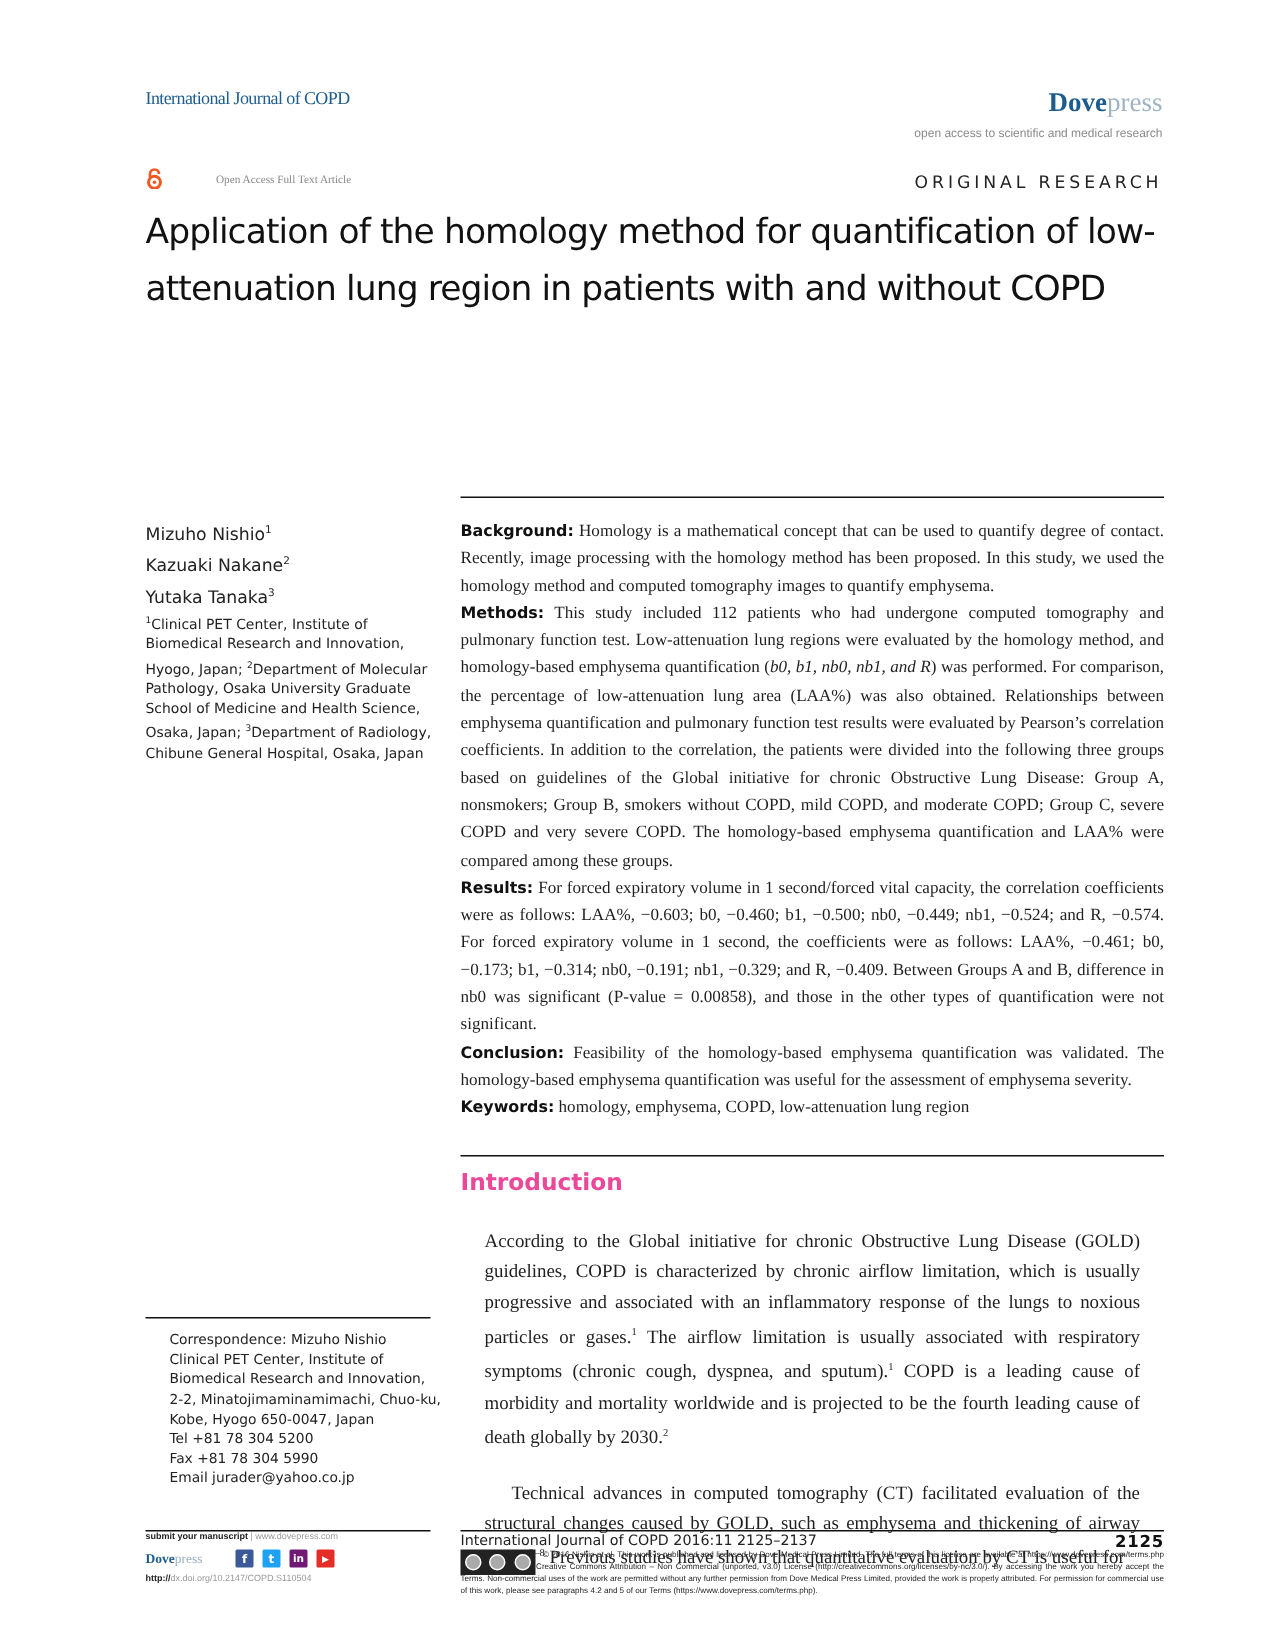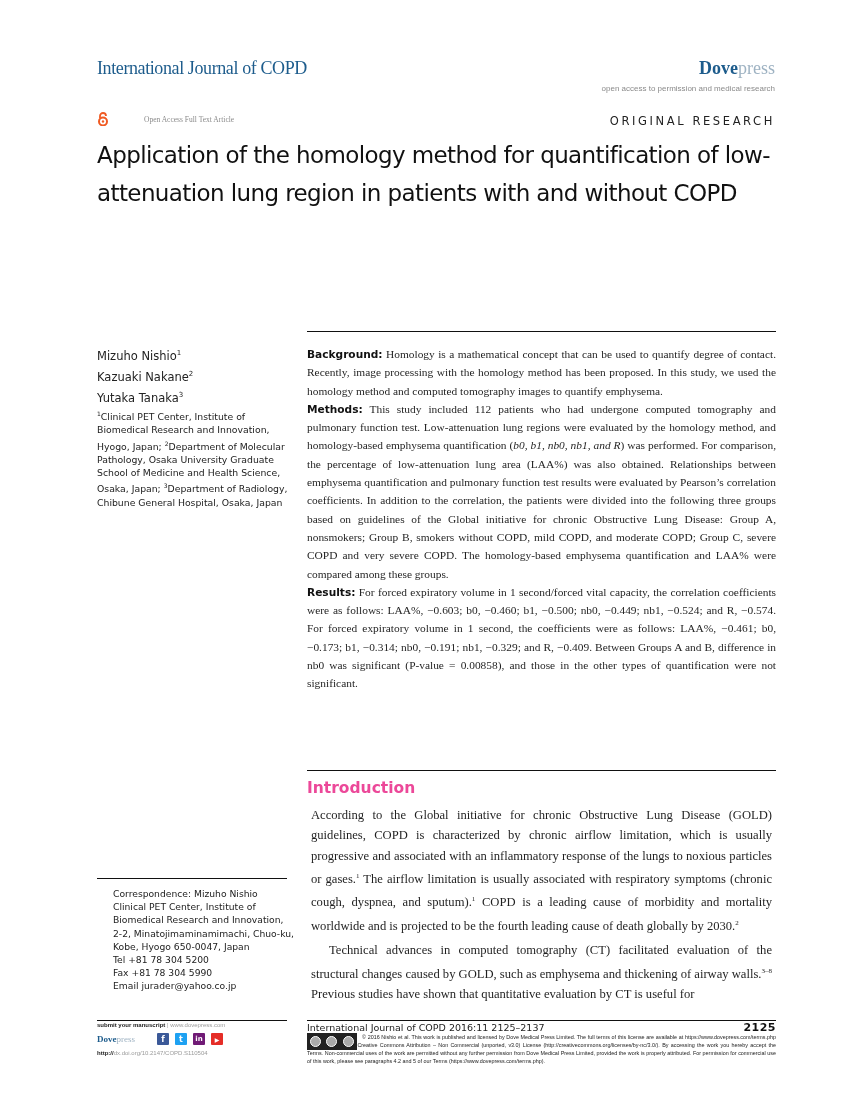--- a/index.html
+++ b/index.html
@@ -1,19 +1,19 @@
 <!DOCTYPE html>
 <html><head>
 <meta charset="utf-8">
 <style>
   html, body { margin:0; padding:0; background:#ffffff; }
   body { width:850px; height:1100px; position:relative; overflow:hidden; color:#1a1a1a; }
   .abs { position:absolute; }
 
-  #journal-title { left:97px; top:58px; font-family:"Liberation Serif", serif; font-size:18px; color:#1d5c8c; letter-spacing:-0.4px; }
+  #journal-title { left:97px; top:58px; font-family:"Liberation Serif", serif; font-size:12px; color:#1d5c8c; letter-spacing:-0.4px; }
   #brand { right:75px; top:58px; font-family:"Liberation Serif", serif; font-size:18px; color:#1d5c8c; font-weight:bold; }
   #brand .light { font-weight:normal; color:#9fb3c3; }
   #tagline { right:75px; top:84px; font-family:"Liberation Sans", sans-serif; font-size:8px; color:#8a8a8a; }
 
   #oa { left:97px; top:112px; display:flex; align-items:center; gap:6px; }
   #oa-icon { width:12px; height:14px; }
   #oa-label { font-family:Liberation Serif, serif; font-size:7.5px; color:#8a8a8a;margin-left:29px; }
   #article-type { right:75px; top:114px; font-family:"DejaVu Sans", sans-serif; font-size:11.5px; letter-spacing:2.6px; color:#222; }
 
   #title { left:97px; top:136px; width:680px; font-family:"DejaVu Sans", sans-serif; font-size:23px; line-height:38px; color:#111; letter-spacing:-0.6px; }
@@ -30,21 +30,21 @@
   
   #abs-rule { left:307px; top:331px; width:469px; height:1px; background:#111; }
   #abstract { left:307px; top:345px; width:469px; font-family:"Liberation Serif", serif; font-size:11.4px; line-height:18.3px; text-align:justify; color:#1f1f1f; }
   #abstract .lbl { font-family:"DejaVu Sans", sans-serif; font-weight:bold; font-size:10.6px; color:#111; }
   #abstract p { margin:0; }
   #abstract i { font-style:italic; }
 
   #intro-rule { left:307px; top:770px; width:469px; height:1px; background:#111; }
   #intro-heading { left:307px; top:779px; font-family:"DejaVu Sans", sans-serif; font-weight:bold; font-size:15.5px; color:#ec4899; }
   #intro { left:307px; top:801px; width:469px; font-family:"Liberation Serif", serif; font-size:12.6px; line-height:20.3px; text-align:justify; color:#1f1f1f; }
-  #intro p { margin:4px; }
+  #intro p { margin:16px; }
   #intro p.indent { text-indent:18px; }
   #intro sup { font-size:7px; }
 
   
   #foot-left-rule { left:97px; top:1020px; width:190px; height:1px; background:#111; }
   #submit { left:97px; top:1022px; font-family:"Liberation Sans", sans-serif; font-size:6px; color:#222; }
   #submit .b { font-weight:bold; }
   #submit .g { color:#9a9a9a; }
   #foot-brand { left:97px; top:1034px; font-family:"Liberation Serif", serif; font-size:9px; color:#1d5c8c; font-weight:bold; }
   #foot-brand .light { font-weight:normal; color:#9fb3c3; }
@@ -58,21 +58,21 @@
   #page-num { right:74px; top:1021px; font-family:"DejaVu Sans", sans-serif; font-size:11px; font-weight:bold; color:#111; letter-spacing:0.5px; }
   #cc-badge { left:307px; top:1033px; width:50px; height:17px; background:#222; display:flex; align-items:center; justify-content:space-around; }
   .cc-dot { width:11px; height:11px; border-radius:50%; border:1.5px solid #fff; box-sizing:border-box; background:#aaa; }
   #license { left:307px; top:1033px; width:469px; font-family:"Liberation Sans", sans-serif; font-size:5.4px; line-height:8px; color:#222; text-indent:55px; text-align:justify; }
 </style>
 </head>
 <body>
 
 <div id="journal-title" class="abs">International Journal of COPD</div>
 <div id="brand" class="abs"><span>Dove</span><span class="light">press</span></div>
-<div id="tagline" class="abs">open access to permission and medical research</div>
+<div id="tagline" class="abs">open access to scientific and medical research</div>
 
 <div id="oa" class="abs">
   <svg id="oa-icon" viewBox="0 0 12 14">
     <path d="M3 6 V4 a3 3 0 0 1 6 0" fill="none" stroke="#f05a22" stroke-width="1.8"></path>
     <circle cx="6" cy="9.5" r="4" fill="none" stroke="#f05a22" stroke-width="2"></circle>
     <circle cx="6" cy="9.5" r="1.2" fill="#f05a22"></circle>
   </svg>
   <span id="oa-label">Open Access Full Text Article</span>
 </div>
 <div id="article-type" class="abs">ORIGINAL RESEARCH</div>
@@ -97,20 +97,22 @@
   <div>Tel +81 78 304 5200</div>
   <div>Fax +81 78 304 5990</div>
   <div>Email jurader@yahoo.co.jp</div>
 </div>
 
 <div id="abs-rule" class="abs"></div>
 <div id="abstract" class="abs">
   <p><span class="lbl">Background:</span><span> Homology is a mathematical concept that can be used to quantify degree of contact. Recently, image processing with the homology method has been proposed. In this study, we used the homology method and computed tomography images to quantify emphysema.</span></p>
   <p><span class="lbl">Methods:</span><span> This study included 112 patients who had undergone computed tomography and pulmonary function test. Low-attenuation lung regions were evaluated by the homology method, and homology-based emphysema quantification (</span><i>b0, b1, nb0, nb1, and R</i><span>) was performed. For comparison, the percentage of low-attenuation lung area (LAA%) was also obtained. Relationships between emphysema quantification and pulmonary function test results were evaluated by Pearson’s correlation coefficients. In addition to the correlation, the patients were divided into the following three groups based on guidelines of the Global initiative for chronic Obstructive Lung Disease: Group A, nonsmokers; Group B, smokers without COPD, mild COPD, and moderate COPD; Group C, severe COPD and very severe COPD. The homology-based emphysema quantification and LAA% were compared among these groups.</span></p>
   <p><span class="lbl">Results:</span><span> For forced expiratory volume in 1 second/forced vital capacity, the correlation coefficients were as follows: LAA%, −0.603; b0, −0.460; b1, −0.500; nb0, −0.449; nb1, −0.524; and R, −0.574. For forced expiratory volume in 1 second, the coefficients were as follows: LAA%, −0.461; b0, −0.173; b1, −0.314; nb0, −0.191; nb1, −0.329; and R, −0.409. Between Groups A and B, difference in nb0 was significant (P-value = 0.00858), and those in the other types of quantification were not significant.</span></p>
+  <p><span class="lbl">Conclusion:</span><span> Feasibility of the homology-based emphysema quantification was validated. The homology-based emphysema quantification was useful for the assessment of emphysema severity.</span></p>
+  <p><span class="lbl">Keywords:</span><span> homology, emphysema, COPD, low-attenuation lung region</span></p>
 </div>
 
 <div id="intro-rule" class="abs"></div>
 <div id="intro-heading" class="abs">Introduction</div>
 <div id="intro" class="abs">
   <p><span>According to the Global initiative for chronic Obstructive Lung Disease (GOLD) guidelines, COPD is characterized by chronic airflow limitation, which is usually progressive and associated with an inflammatory response of the lungs to noxious particles or gases.</span><sup>1</sup><span> The airflow limitation is usually associated with respiratory symptoms (chronic cough, dyspnea, and sputum).</span><sup>1</sup><span> COPD is a leading cause of morbidity and mortality worldwide and is projected to be the fourth leading cause of death globally by 2030.</span><sup>2</sup></p>
   <p class="indent"><span>Technical advances in computed tomography (CT) facilitated evaluation of the structural changes caused by GOLD, such as emphysema and thickening of airway walls.</span><sup>3–8</sup><span> Previous studies have shown that quantitative evaluation by CT is useful for</span></p>
 </div>
 
 <div id="foot-left-rule" class="abs"></div>

